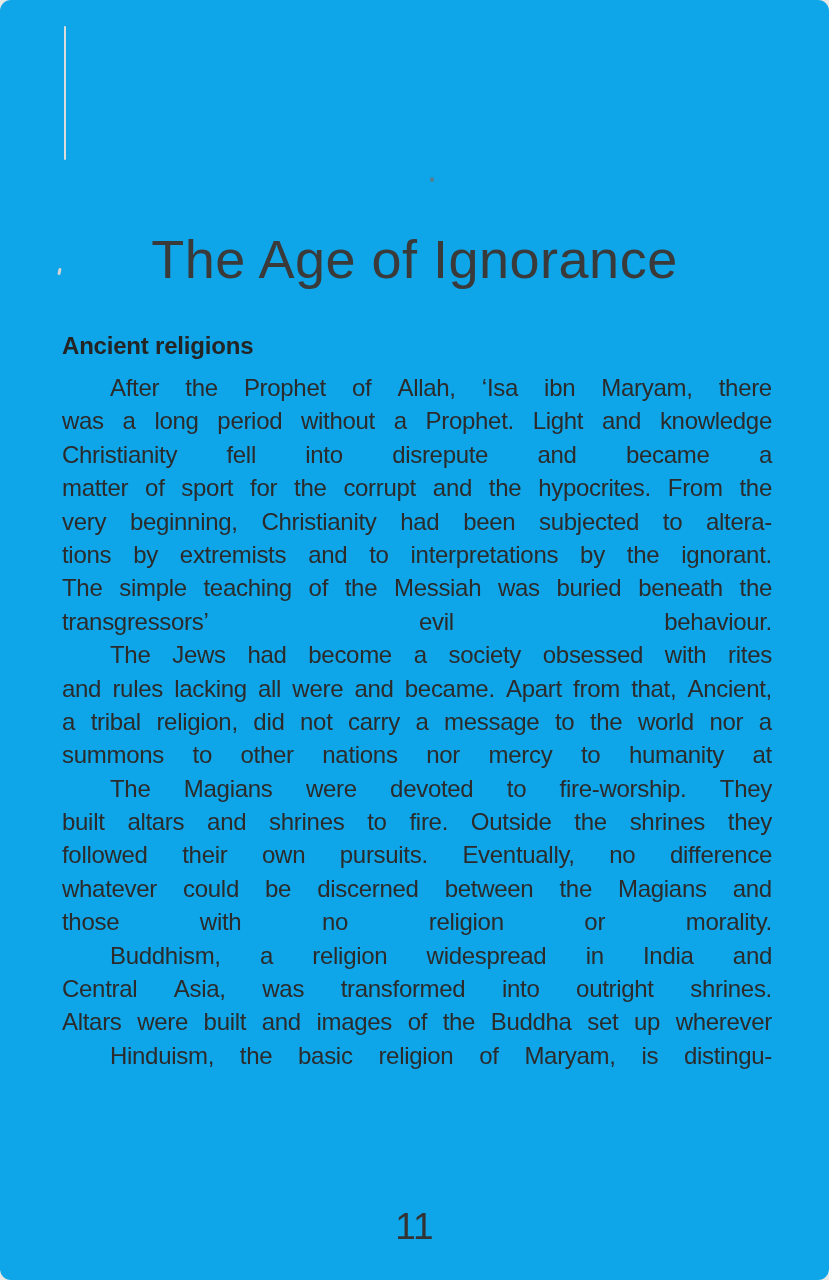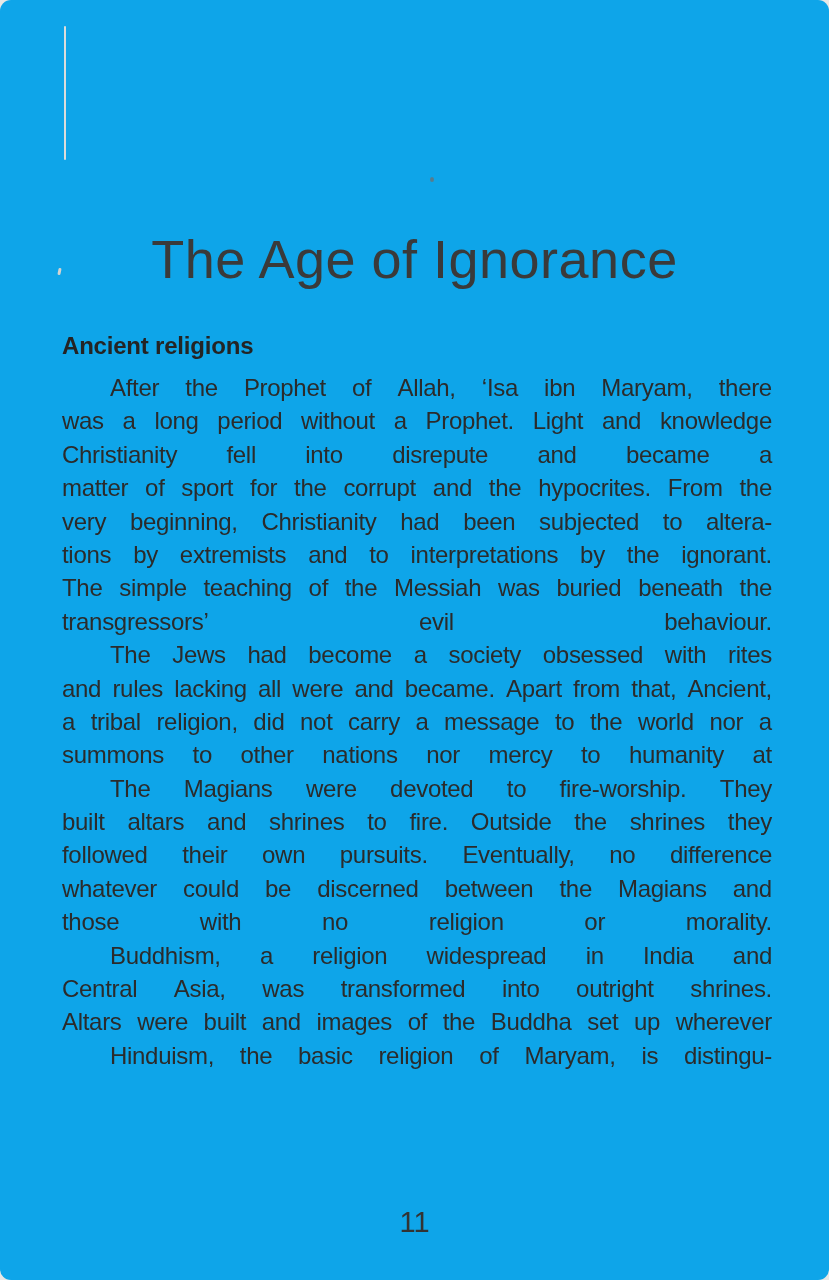--- a/index.html
+++ b/index.html
@@ -52,21 +52,21 @@
     color: #2b2b2b;
   }
   .line.justify { justify-content: space-between; gap: 0; }
   .line.indent { padding-left: 48px; }
   .pagenum {
     position: absolute;
     top: 1206px;
     left: 0;
     width: 100%;
     text-align: center;
-    font-size: 29px;
+    font-size: 37px;
     color: #333333;
   }
   
   .smudge-vline {
     position: absolute;
     left: 64px; top: 26px;
     width: 2px; height: 134px;
     background: #dcdcda;
     border-radius: 2px;
     filter: blur(0.5px);

